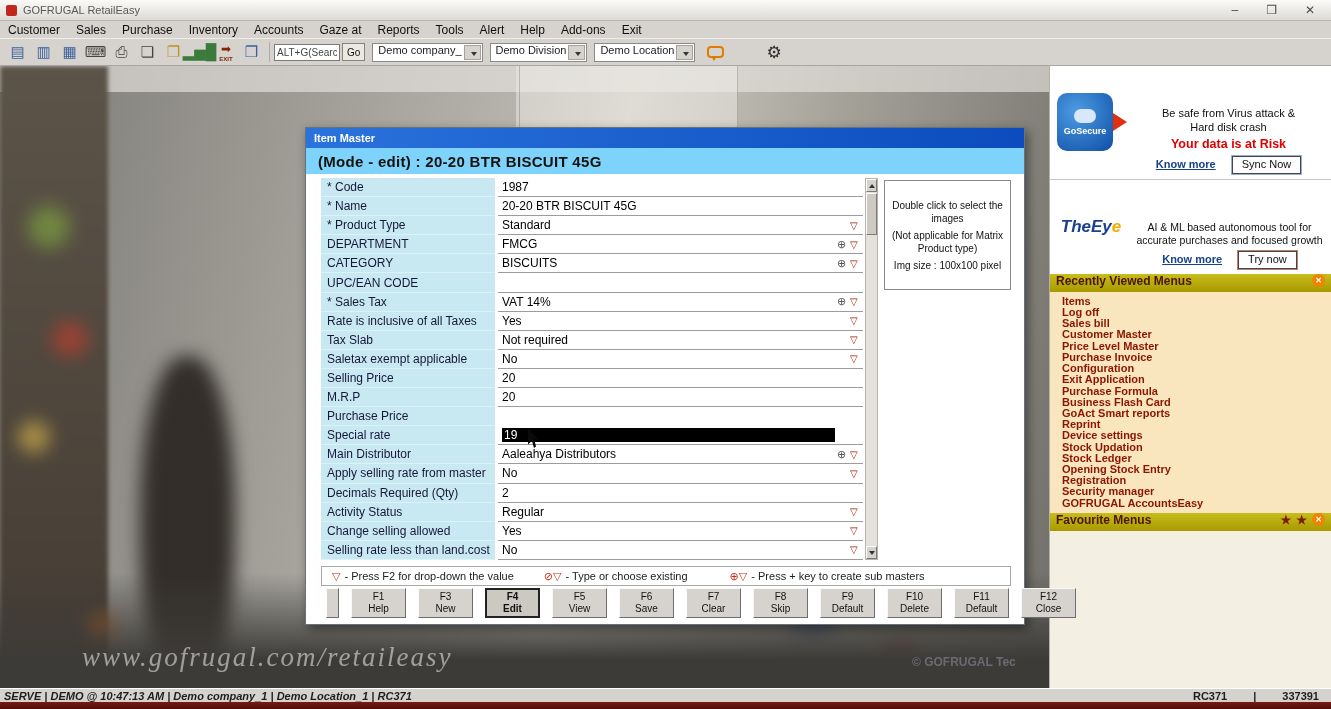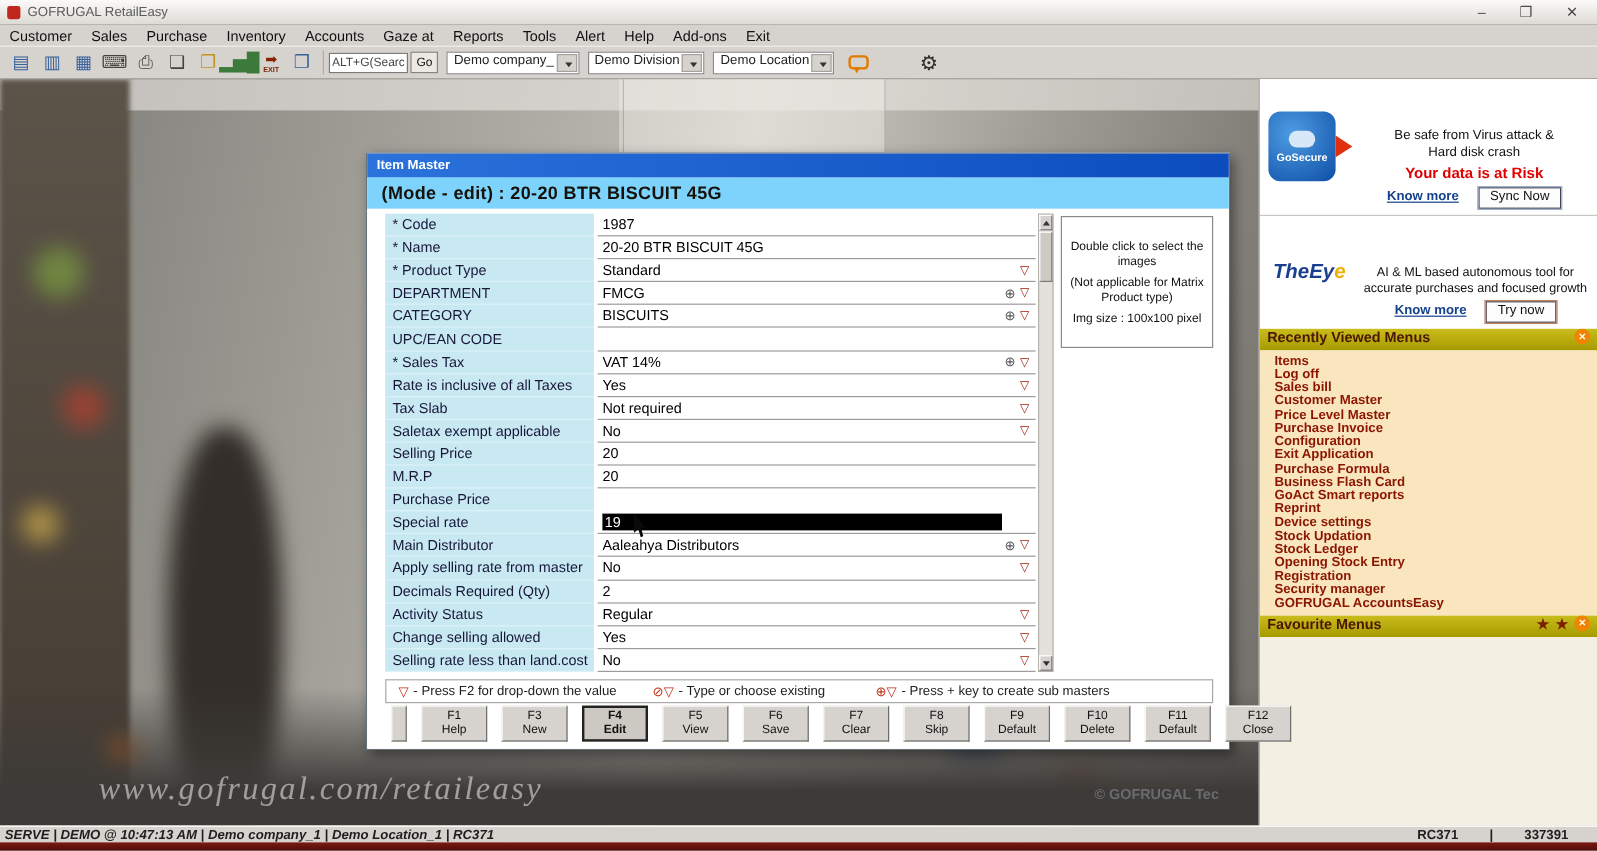--- a/index.html
+++ b/index.html
@@ -156,21 +156,21 @@
 
   .cursor { position:absolute; left:528px; top:428px; width:13px; height:20px; z-index:60;
     background:#0a0a0a;
     clip-path:polygon(0 0, 0 82%, 30% 64%, 46% 100%, 62% 93%, 47% 58%, 76% 58%); }
 
   
   .statusbar { position:absolute; left:0; top:688px; width:1331px; height:14px; background:#d6d3ce;
     border-top:1px solid #fff; font-size:11px; font-weight:bold; color:#1e1e1e;
     display:flex; align-items:center; }
   .status-left { padding-left:4px; white-space:nowrap;font-style:italic; }
-  .status-right { margin-left:auto; display:flex; gap:26px; padding-right:24px;text-align:right; }
+  .status-right { margin-left:auto; display:flex; gap:26px; padding-right:12px;text-align:right; }
   .bottomstrip { position:absolute; left:0; top:702px; width:1331px; height:7px;
     background:linear-gradient(#7a1a12,#4d0d09); }
 </style>
 </head>
 <body>
 
 <div class="titlebar">
   <span class="app-icon"></span>
   <span class="title-text">GOFRUGAL RetailEasy</span>
   <div class="win-controls">

